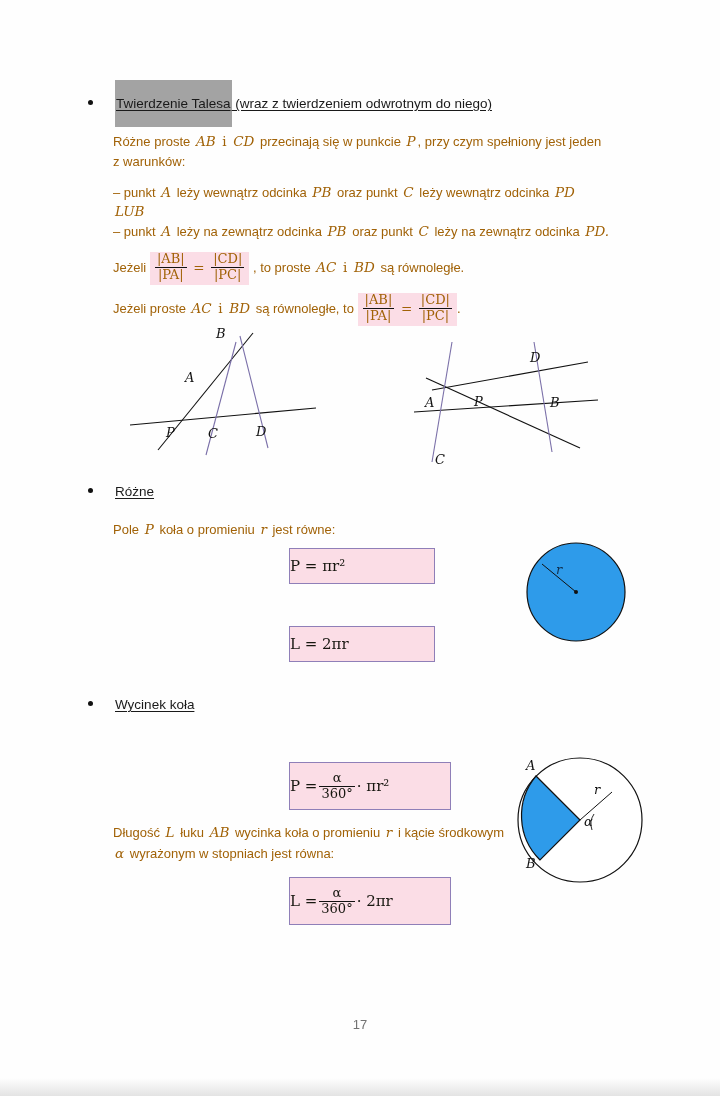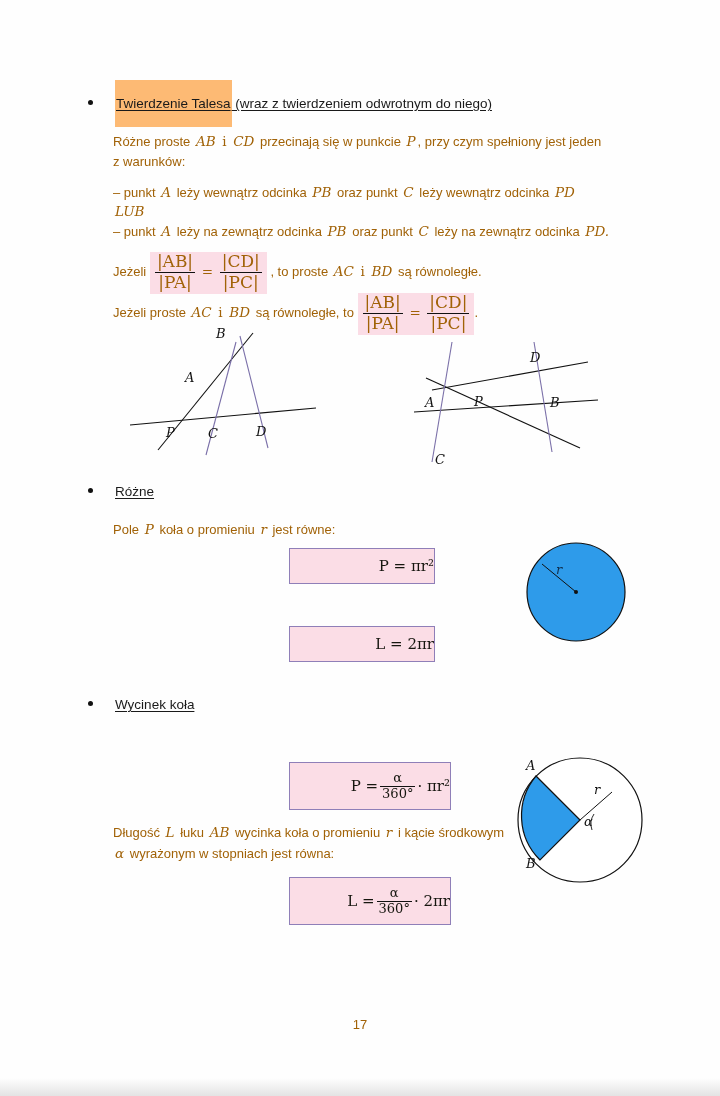--- a/index.html
+++ b/index.html
@@ -37,21 +37,21 @@
     position: relative;
     top: -3px;
   }
   .heading {
     font-size: 13.5px;
     text-decoration: underline;
     text-underline-offset: 2px;
     white-space: nowrap;
   }
   .hl {
-    background: #fdba74;
+    background: #a3a3a3;
     padding: 16px 1px;
   }
   .para {
     position: absolute;
     font-size: 13px;
     line-height: 20px;
     color: #a16207;
   }
   .mi {
     font-family: "DejaVu Serif", serif;
@@ -65,21 +65,21 @@
     padding: 0 1px;
   }
 
   
   .frac {
     display: inline-flex;
     flex-direction: column;
     vertical-align: middle;
     text-align: center;
     font-family: "DejaVu Serif", serif;
-    font-size: 17px;
+    font-size: 13px;
     line-height: 1.15;
     padding: 0 2px;
     position: relative;
     top: -1px;
   }
   .frac .num { border-bottom: 1px solid #111; padding: 0 2px; }
   .frac .den { padding: 0 2px; }
 
   
   .inline-math-hl {
@@ -88,21 +88,21 @@
     padding: 1px 3px;
   }
 
   
   .formula-box {
     position: absolute;
     background: #fbdde6;
     border: 1px solid #8f7fb8;
     display: flex;
     align-items: center;
-    justify-content: flex-end;
+    justify-content: flex-start;
     font-family: "DejaVu Serif", serif;
     color: #16160f;
   }
   .formula-inner {
     display: inline-flex;
     align-items: center;
     font-size: 15px;
   }
   .formula-inner .frac { font-size: 13px; top: 0; }
 
@@ -114,21 +114,21 @@
     font-style: italic;
     font-size: 13px;
     color: #111;
   }
 
   .pagenum {
     position: absolute;
     width: 100%;
     text-align: center;
     font-size: 13px;
-    color: #a16207;
+    color: #737373;
   }
   .edge-shadow {
     position: absolute;
     left: 0; right: 0; bottom: 0;
     height: 18px;
     background: linear-gradient(to bottom, rgba(255,255,255,0), rgba(205,205,205,0.55));
     pointer-events: none;
   }
 </style>
 </head>

